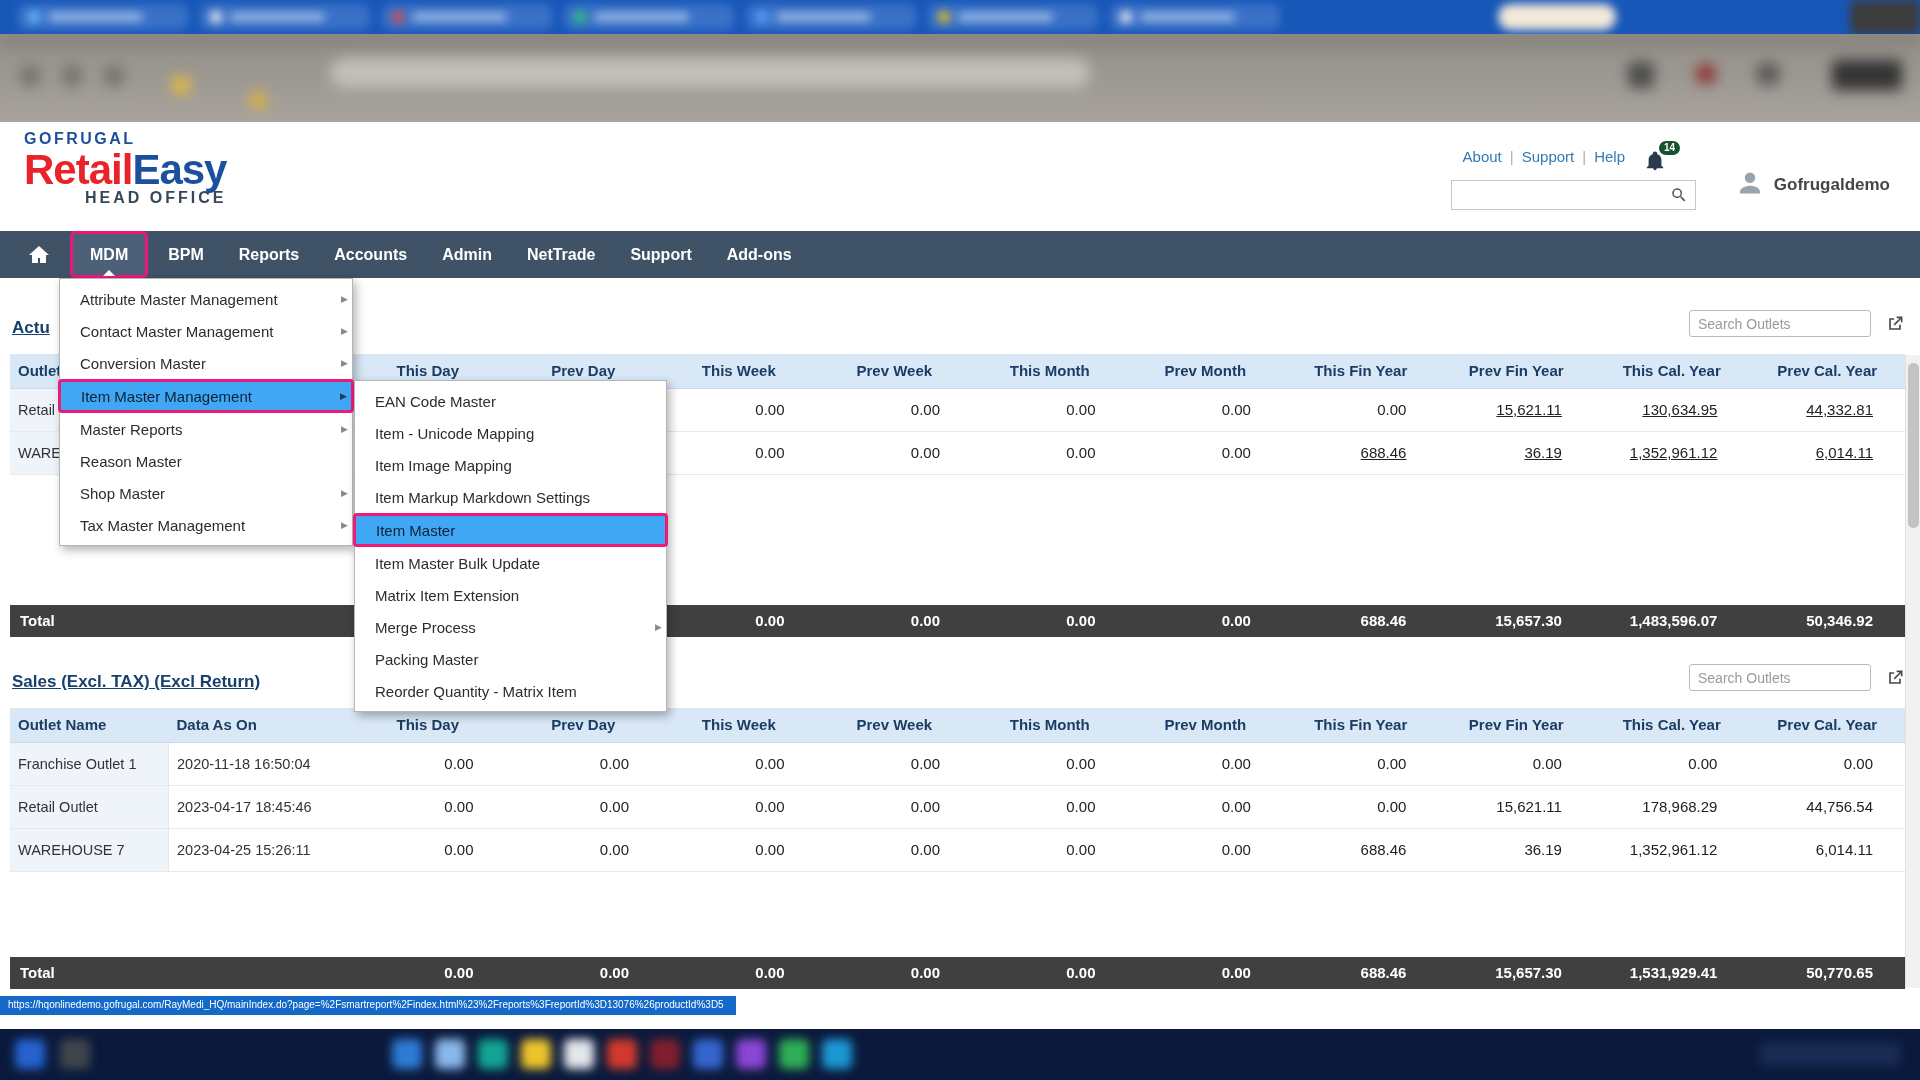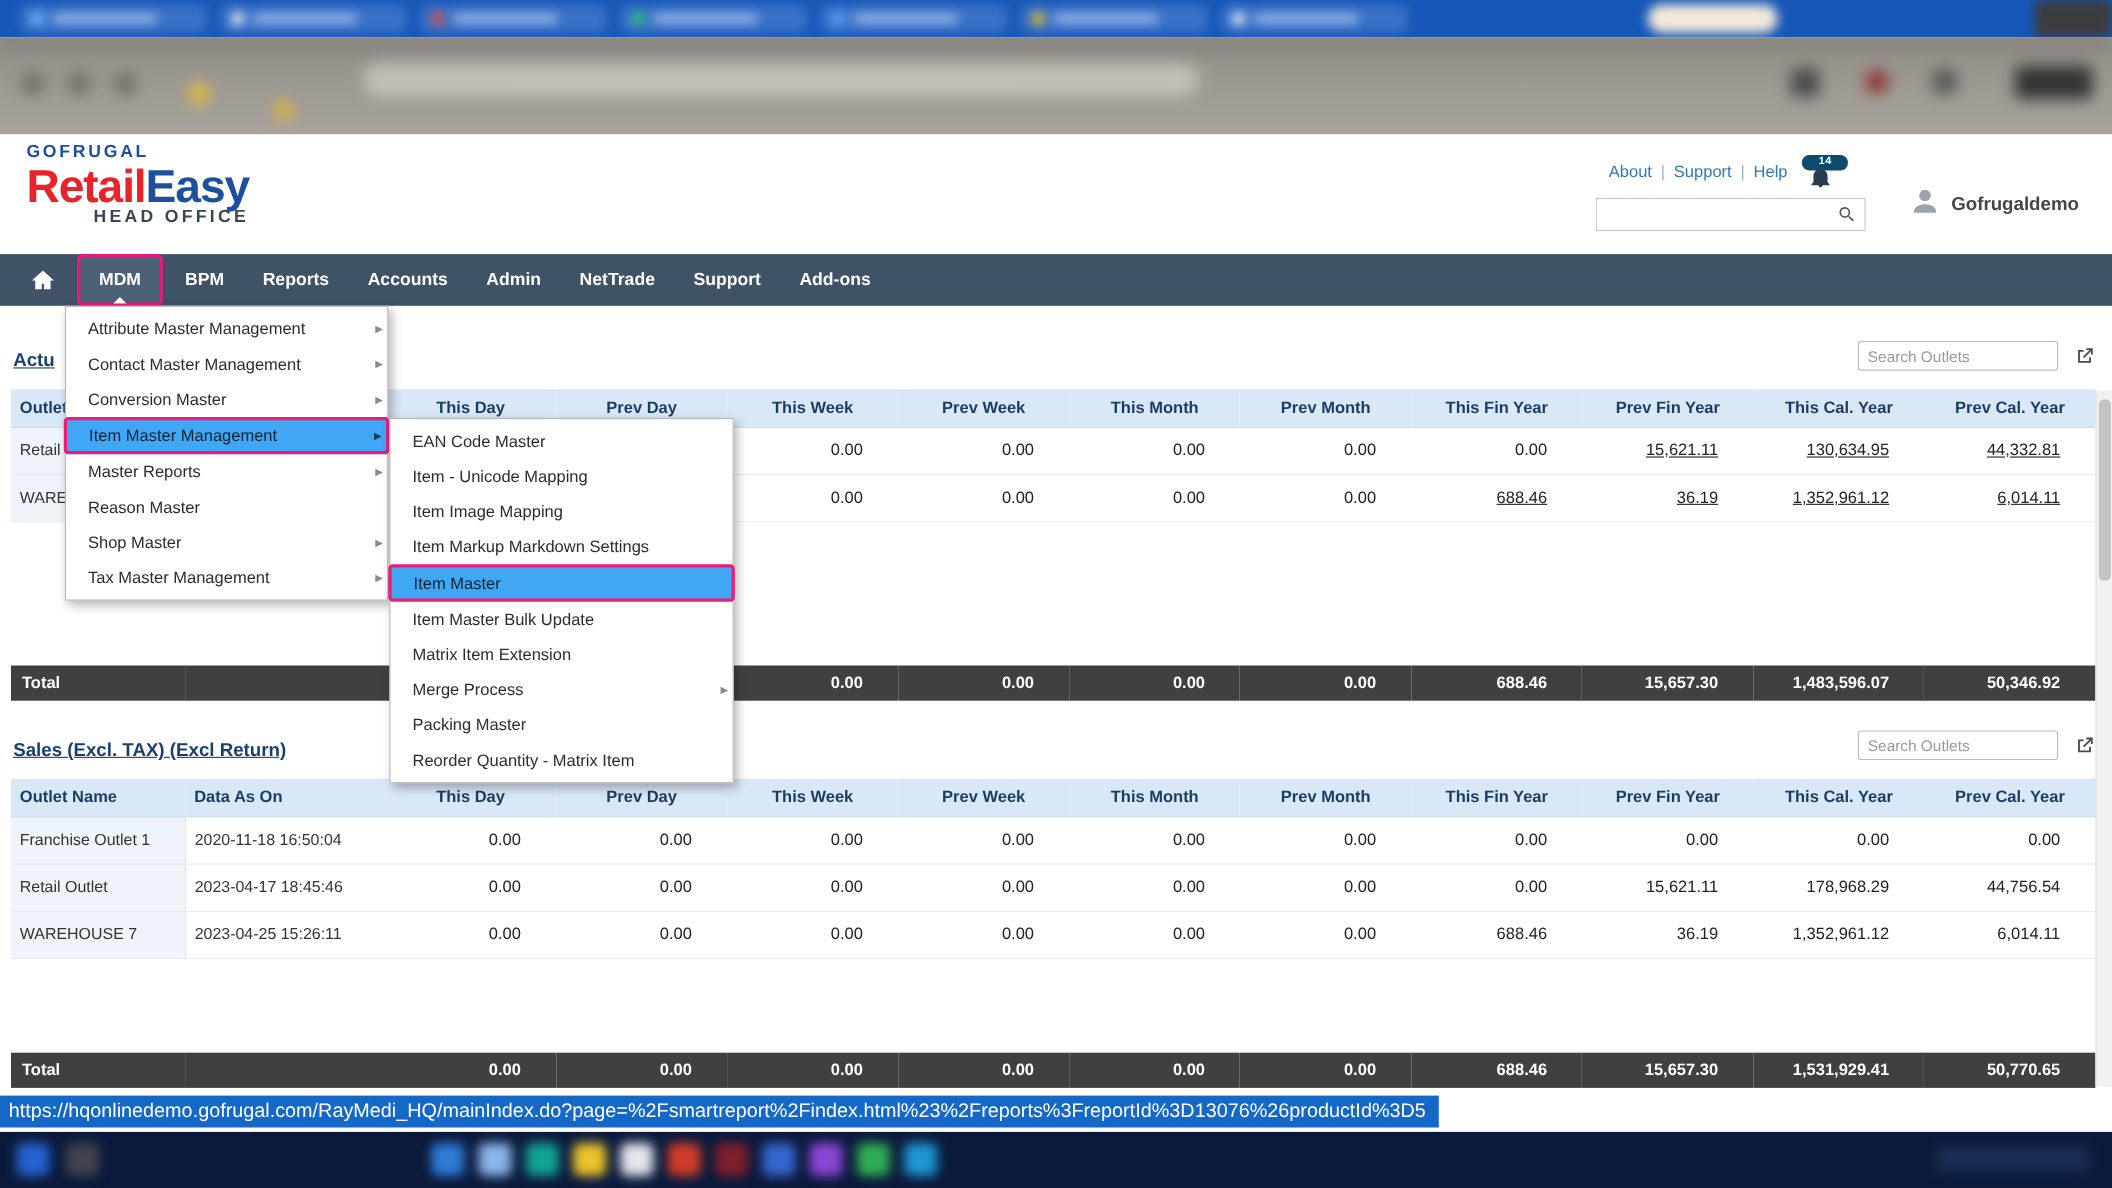--- a/index.html
+++ b/index.html
@@ -25,21 +25,21 @@
   .logo { position:absolute; left:24px; top:8px; width:max-content; }
   .logo-top { font-size:16px; font-weight:700; letter-spacing:2.5px; color:#1c4f9e; }
   .logo-main { font-size:42px; font-weight:800; line-height:1.05; letter-spacing:-1px; }
   .logo-main .red { color:#e8232a; }
   .logo-main .blue { color:#1c4f9e; }
   .logo-sub { font-size:16px; font-weight:700; letter-spacing:3px; color:#37475a; text-align:right; margin-top:-3px; }
   .top-links { position:absolute; top:26px; right:295px; font-size:15px; display:flex; align-items:center; }
   .top-links a { color:#2f7ab5; cursor:pointer; text-decoration:none; }
   .sep { color:#9fb2c2; margin:0 8px; }
   .bell { position:absolute; top:28px; right:252px; width:24px; height:24px; cursor:pointer; }
-  .badge { position:absolute; top:-9px; right:-12px; background:#0c4a6e; color:#fff; font-size:10px; font-weight:700; border-radius:9px; padding:2px 15px; line-height:1;font-family:Liberation Mono, monospace; }
+  .badge { position:absolute; top:-9px; right:-12px; background:#14532d; color:#fff; font-size:10px; font-weight:700; border-radius:9px; padding:2px 5px; line-height:1; }
   .user { position:absolute; top:46px; right:30px; display:flex; align-items:center; gap:9px; cursor:pointer; }
   .uname { font-size:17px; font-weight:600; color:#454545; }
   .hsearch { position:absolute; top:58px; right:224px; width:245px; height:30px; border:1px solid #c6c6c6; background:#fff; display:flex; align-items:center; }
   .hsearch input { border:0; outline:none; flex:1; height:26px; padding:0 8px; font-size:14px; font-family:"Liberation Sans", sans-serif; }
   .mag { width:18px; height:18px; margin-right:7px; display:flex; }
 
   
   .navbar { position:absolute; top:231px; left:0; width:1920px; height:47px; background:#3f5266; display:flex; align-items:center; padding-left:27px; z-index:10; }
   .home { margin-right:19px; display:flex; cursor:pointer; }
   .nav-item { position:relative; color:#fff; font-size:16px; font-weight:600; padding:0 15px; height:47px; display:flex; align-items:center; cursor:pointer; margin-right:5px; }
@@ -71,21 +71,21 @@
   
   .menu { position:absolute; z-index:60; background:#fff; border:1px solid #b5b5b5; box-shadow:3px 4px 9px rgba(0,0,0,.3); padding:4px 0; }
   #menu1 { left:59px; top:278px; width:294px; }
   #menu2 { left:354px; top:380px; width:313px; }
   .mi { height:32px; display:flex; align-items:center; padding:0 4px 0 20px; font-size:15px; color:#2c2c2c; cursor:pointer; white-space:nowrap; }
   .mi .arr { margin-left:auto; font-size:9px; color:#8a8a8a; }
   .mi.hl { background:#40a7f5; border:3px solid #ed1a78; border-radius:4px; margin:0 -2px; height:34px; color:#0e2233; }
   .mi.hl .arr { color:#1c3a52; }
 
   
-  .statusbar { position:absolute; top:996px; left:0; z-index:80; background:#1468c8; color:#fff; font-size:18px; padding:3px 12px 5px 8px; white-space:nowrap; width:max-content; }
+  .statusbar { position:absolute; top:996px; left:0; z-index:80; background:#1468c8; color:#fff; font-size:10px; padding:3px 12px 5px 8px; white-space:nowrap; width:max-content; }
   .vscroll { position:absolute; right:0; top:355px; width:15px; height:633px; background:#f1f1f1; border-left:1px solid #e0e0e0; z-index:4; }
   .vthumb { position:absolute; left:2px; top:8px; width:11px; height:165px; background:#c3c3c3; border-radius:5px; }
   .taskbar { position:absolute; top:1029px; left:0; width:1920px; height:51px; background:#0b1a3c; z-index:90; overflow:hidden; }
   .taskbar .blur { position:absolute; inset:0; filter:blur(5px); }
   .ticon { position:absolute; top:10px; width:30px; height:30px; border-radius:6px; }
 </style>
 </head>
 <body>
 
 <div class="screen">

